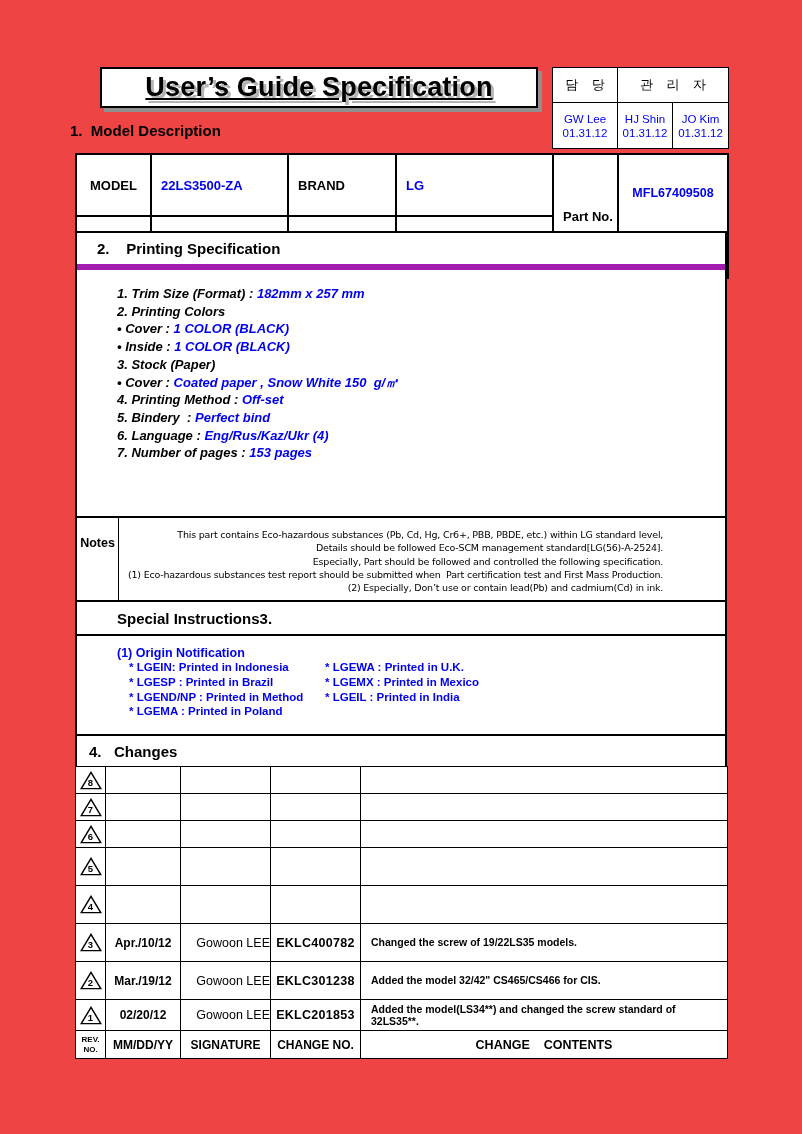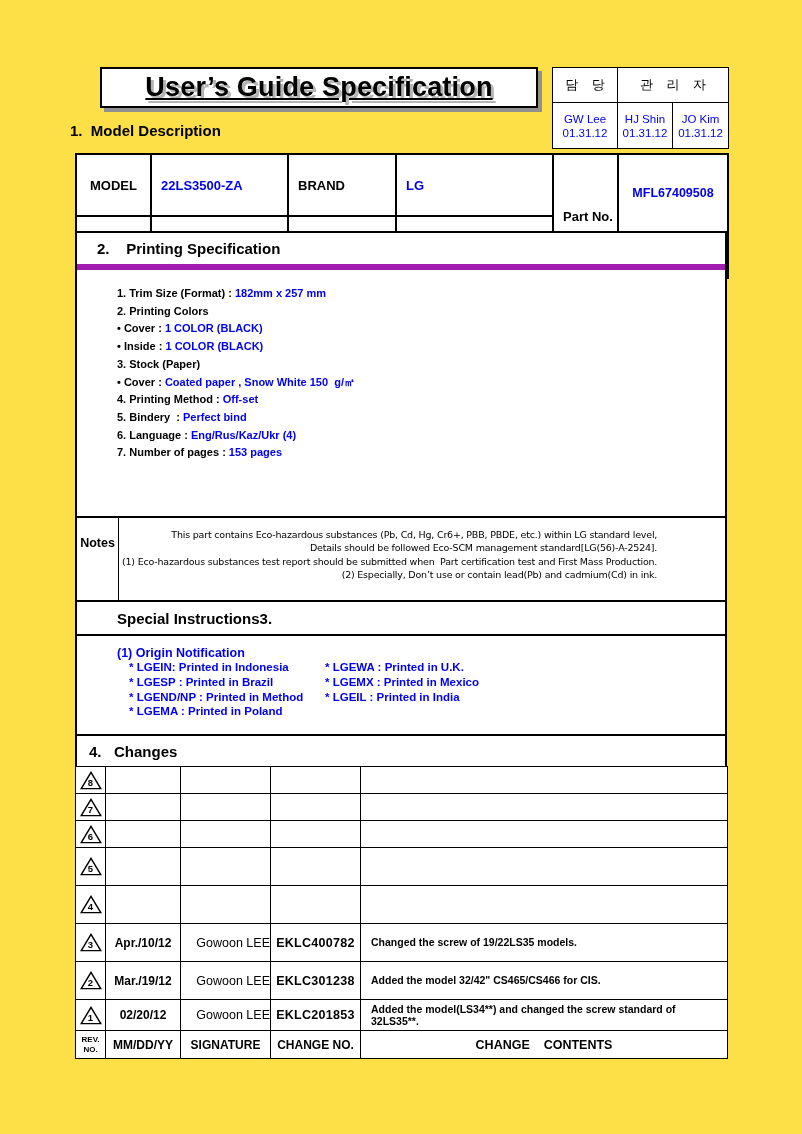--- a/index.html
+++ b/index.html
@@ -1,18 +1,18 @@
 <!DOCTYPE html>
 <html style="--value-blue: #0000EE;"><head>
 <meta charset="utf-8">
 <style>
   * { margin:0; padding:0; box-sizing:border-box; }
   html,body { background:#ffffff; }
   body { width:802px; height:1134px; font-family:"Liberation Sans", sans-serif; color:#000; }
-  .page { position:relative; width:802px; height:1134px; background:#fde047; overflow:hidden; }
+  .page { position:relative; width:802px; height:1134px; background:#ef4444; overflow:hidden; }
 
   
   .title-box { position:absolute; left:100px; top:67px; width:438px; height:41px;
     border:2px solid #000; background:#fff; box-shadow:4px 4px 0 #909090;
     display:flex; align-items:center; justify-content:center; }
   .title-text { font-size:27px; font-weight:bold; text-decoration:underline;
     text-shadow:3px 3px 0 #b4b4b4; letter-spacing:0.2px; white-space:pre; }
 
   table { border-collapse:collapse; table-layout:fixed; background:#fff; }
   td { overflow:hidden; }
@@ -35,21 +35,21 @@
   .part-val span { display:block; line-height:16px; text-align:center; font-size:12.5px; }
 
   
   .box { position:absolute; left:75px; width:652px; border:2px solid #000; background:#fff; }
 
   
   .sec2 { top:231px; height:287px; }
   .sec-header { height:37px; border-bottom:6px solid #a21caf; display:flex; align-items:center;
     padding-left:20px; font-size:15px; font-weight:bold; white-space:pre; }
   .sec2-body { padding:15px 0 0 40px; }
-  .pline { white-space:pre; font-size:11px; font-weight:bold; line-height:17.7px; }
+  .pline { white-space:pre; font-size:13px; font-weight:bold; line-height:17.7px;font-style:italic; }
   .pv { color:var(--value-blue,#0000EE); }
 
   
   .notes { top:516px; height:86px; display:flex; }
   .notes-label { width:42px; flex:0 0 42px; border-right:1.5px solid #000; font-size:12.5px;
     font-weight:bold; text-align:center; padding-top:18px; }
   .notes-body { padding:10px 4px 0 3px; overflow:hidden;text-align:right; }
   .nline { font-size:9.5px; line-height:13.3px; white-space:pre; font-family:"DejaVu Sans",sans-serif;
     letter-spacing:-0.2px; }
   .notes-body .nline:nth-child(4), .notes-body .nline:nth-child(5) { padding-left:6px; }
@@ -168,20 +168,21 @@
       <div class="pline"><span class="pl">6. Language : </span><span class="pv">Eng/Rus/Kaz/Ukr (4)</span></div>
       <div class="pline"><span class="pl">7. Number of pages : </span><span class="pv">153 pages</span></div>
     </div>
   </div>
 
   <div class="box notes">
     <div class="notes-label">Notes</div>
     <div class="notes-body">
       <div class="nline">This part contains Eco-hazardous substances (Pb, Cd, Hg, Cr6+, PBB, PBDE, etc.) within LG standard level,</div>
       <div class="nline">Details should be followed Eco-SCM management standard[LG(56)-A-2524].</div>
+      <div class="nline">Especially, Part should be followed and controlled the following specification.</div>
       <div class="nline">(1) Eco-hazardous substances test report should be submitted when  Part certification test and First Mass Production.</div>
       <div class="nline">(2) Especially, Don’t use or contain lead(Pb) and cadmium(Cd) in ink.</div>
     </div>
   </div>
 
   <div class="box special-h">Special Instructions3.</div>
   <div class="box special-b">
     <div class="origin-title">(1) Origin Notification</div>
     <div class="origin-grid">
       <div class="oitem">* LGEIN: Printed in Indonesia</div>

